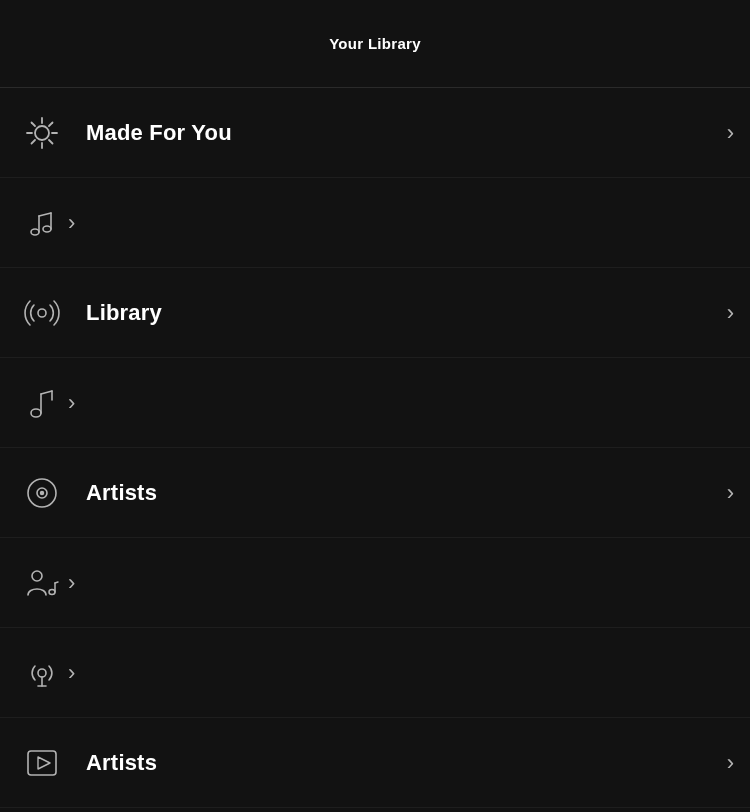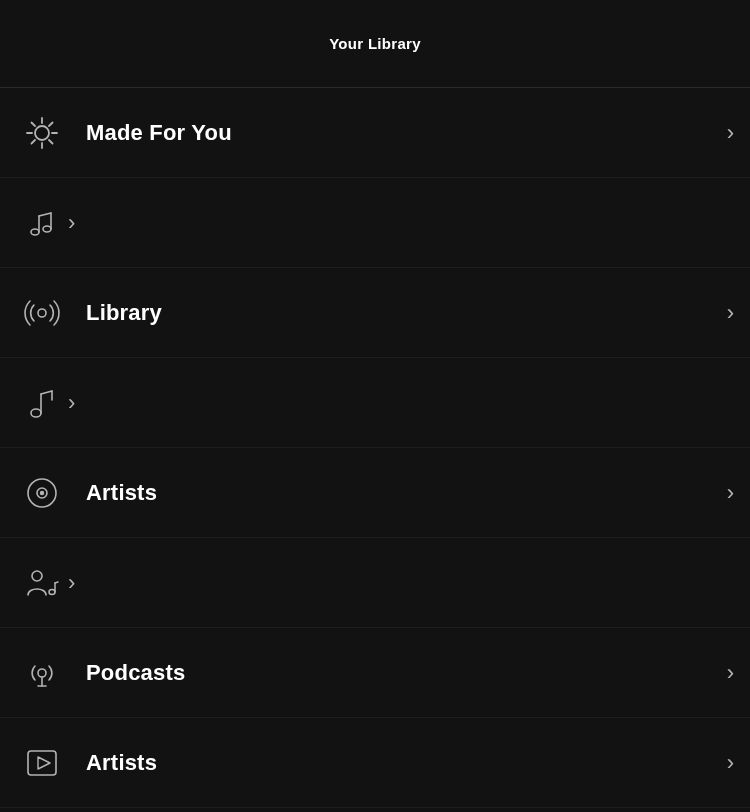--- a/index.html
+++ b/index.html
@@ -173,21 +173,20 @@
   <li class="menu-item">
     <div class="icon-container">
       <svg class="icon-svg" viewBox="0 0 36 36">
         <circle cx="18" cy="18" r="4" stroke="#b3b3b3" stroke-width="1.6" fill="none"></circle>
         <path d="M11,11 A9.9,9.9 0 0 0 11,25" stroke="#b3b3b3" stroke-width="1.6" fill="none" stroke-linecap="round"></path>
         <path d="M25,11 A9.9,9.9 0 0 1 25,25" stroke="#b3b3b3" stroke-width="1.6" fill="none" stroke-linecap="round"></path>
         <line x1="18" y1="22" x2="18" y2="31" stroke="#b3b3b3" stroke-width="1.6" stroke-linecap="round"></line>
         <line x1="14" y1="31" x2="22" y2="31" stroke="#b3b3b3" stroke-width="1.6" stroke-linecap="round"></line>
       </svg>
     </div>
-    <span class="menu-label">Podcasts</span>
     <span class="chevron">›</span>
   </li>
 
   <li class="menu-item">
     <div class="icon-container">
       <svg class="icon-svg" viewBox="0 0 36 36">
         <rect x="4" y="6" width="28" height="24" rx="3" stroke="#b3b3b3" stroke-width="1.6" fill="none"></rect>
         <polygon points="14,12 26,18 14,24" stroke="#b3b3b3" stroke-width="1.4" fill="none" stroke-linejoin="round"></polygon>
       </svg>
     </div>

